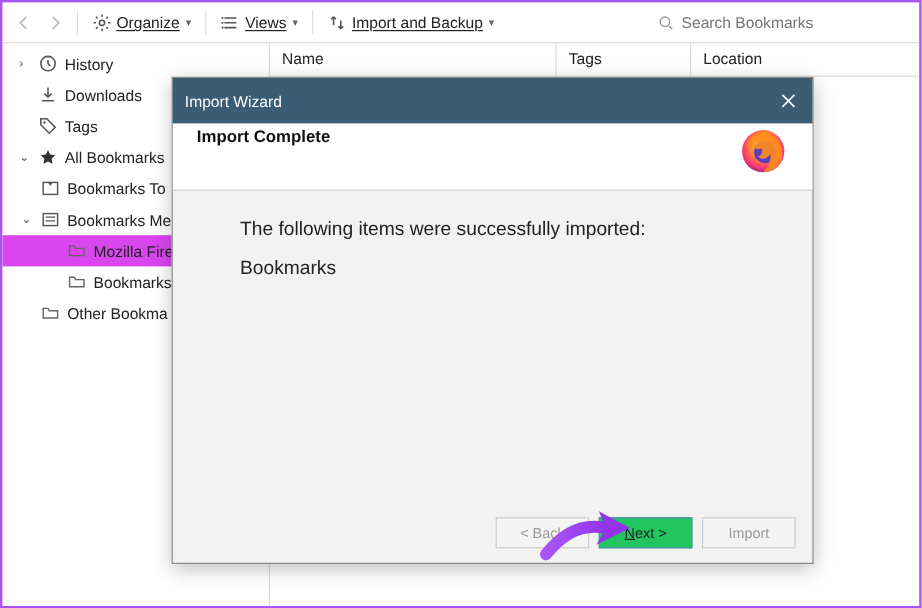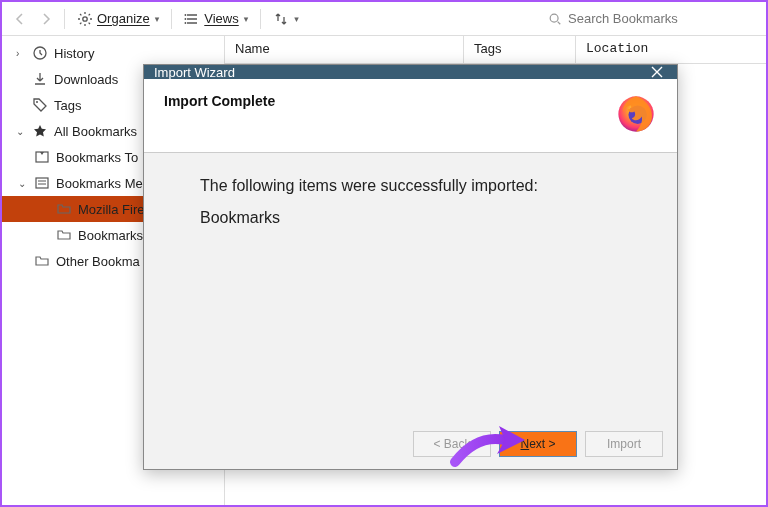--- a/index.html
+++ b/index.html
@@ -15,50 +15,50 @@
 .toolbar .menu-btn .caret { font-size: 9px; color: #666; margin-left: 1px; }
 .toolbar .search { margin-left: auto; display: flex; align-items: center; gap: 6px; color: #888; padding: 2px 8px; width: 220px; }
 .toolbar .search input { border: none; outline: none; font-size: 13px; color: #8b5cf6; width: 170px; background: transparent; }
 
 
 .main { display: flex; height: calc(100% - 34px); }
 .sidebar { width: 223px; border-right: 1px solid #ddd; padding-top: 4px; font-size: 13px; color: #222; }
 .side-item { display: flex; align-items: center; gap: 6px; padding: 5px 8px 5px 14px; cursor: pointer; }
 .side-item.indent1 { padding-left: 32px; }
 .side-item.indent2 { padding-left: 54px; }
-.side-item.selected { background: #c2410c; }
+.side-item.selected { background: #d946ef; }
 .side-item .expand { width: 10px; font-size: 10px; color: #555; display: inline-block; }
 .side-item .icon { width: 16px; height: 16px; display: flex; align-items: center; justify-content: center; color: #555; }
 
 .content { flex: 1; position: relative; }
 .col-headers { display: flex; height: 28px; border-bottom: 1px solid #ddd; font-size: 13px; color: #222; }
 .col-headers .col { padding: 5px 10px; border-right: 1px solid #ddd; }
 .col-headers .col.name { width: 239px; }
 .col-headers .col.tags { width: 112px; }
-.col-headers .col.location { flex: 1; border-right: none; font-family: Liberation Mono, monospace; }
+.col-headers .col.location { flex: 1; border-right: none; }
 .row-area { padding: 4px 0; font-size: 12px; }
 .row { display: flex; padding: 2px 10px; color: #222; }
 .row .c1 { width: 239px; }
 .row .c2 { width: 112px; }
 .row .c3 { flex: 1; overflow: hidden; white-space: nowrap; }
 
 
 .dialog { position: absolute; left: 141px; top: 62px; width: 535px; height: 406px; background: #f2f2f2; border: 1px solid #888; box-shadow: 0 4px 16px rgba(0,0,0,0.25); }
-.dialog-titlebar { background: #3a5d74; color: #fff; height: 14px; display: flex; align-items: center; padding: 0 10px; font-size: 13px; }
+.dialog-titlebar { background: #3a5d74; color: #fff; height: 38px; display: flex; align-items: center; padding: 0 10px; font-size: 13px; }
 .dialog-titlebar .title { flex: 1; }
 .dialog-titlebar .close { width: 20px; height: 20px; display: flex; align-items: center; justify-content: center; cursor: pointer; }
-.dialog-header { background: #fff; border-bottom: 1px solid #ccc; height: 74px; padding: 14px 20px; display: flex; align-items: flex-start; justify-content: space-between; }
+.dialog-header { background: #fff; border-bottom: 1px solid #ccc; height: 56px; padding: 2px 20px; display: flex; align-items: flex-start; justify-content: space-between; }
 .dialog-header .heading { font-weight: 600; font-size: 14px; color: #111; }
 .dialog-header .logo { width: 42px; height: 42px; }
 .dialog-body { padding: 24px 20px 24px 56px; font-size: 16px; color: #222; }
 .dialog-body p { margin-bottom: 14px; }
 .dialog-footer { position: absolute; bottom: 12px; right: 14px; display: flex; gap: 8px; align-items: center; }
 .dialog-footer button { font-size: 12px; padding: 5px 0; width: 78px; background: #f4f4f4; border: 1px solid #bbb; cursor: pointer; color: #222; }
 .dialog-footer button.disabled { color: #999; border-color: #ccc; }
-.dialog-footer button.primary { border: 1px solid #5a8ab5; background: #f97316; }
+.dialog-footer button.primary { border: 1px solid #5a8ab5; background: #22c55e; }
 .dialog-footer .ul { text-decoration: underline; }
 
 
 .arrow-annot { position: absolute; left: 445px; top: 412px; pointer-events: none; }
 
 svg { display: block; }
 </style>
 </head>
 <body>
 
@@ -97,20 +97,21 @@
     <span class="label">Views</span>
     <span class="caret">▾</span>
   </div>
   <div class="sep"></div>
   <div class="menu-btn">
     <span class="icon">
       <svg width="16" height="16" viewBox="0 0 16 16">
           <path d="M5 3v7M5 3l-2 2M5 3l2 2 M11 13V6M11 13l-2-2M11 13l2-2" stroke="#555" stroke-width="1.3" fill="none"></path>
         </svg>
     </span>
+    <span class="label">Import and Backup</span>
     <span class="caret">▾</span>
   </div>
   <div class="search">
     <span>
       <svg width="14" height="14" viewBox="0 0 16 16">
           <circle cx="7" cy="7" r="4.5" fill="none" stroke="#999" stroke-width="1.4"></circle>
           <path d="M11 11l3 3" stroke="#999" stroke-width="1.4"></path>
         </svg>
     </span>
     <input type="text" placeholder="Search Bookmarks" style="">

